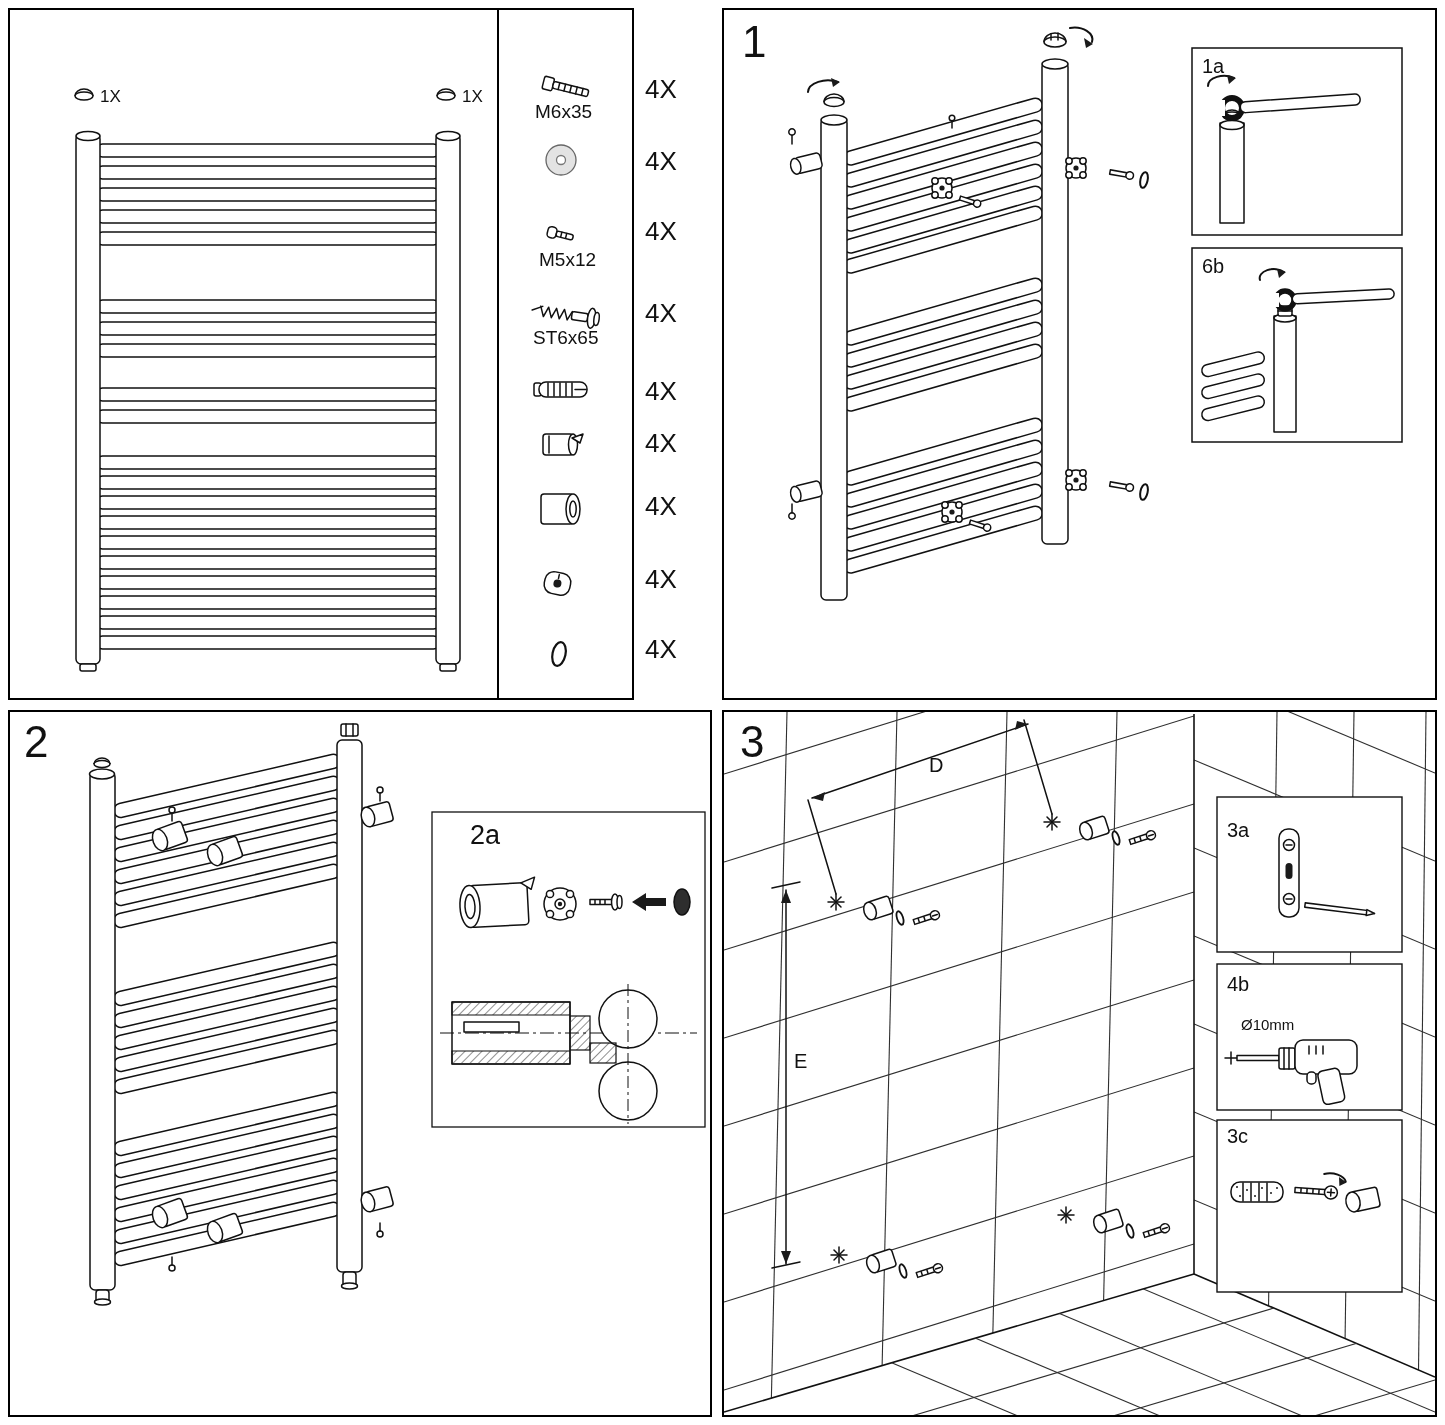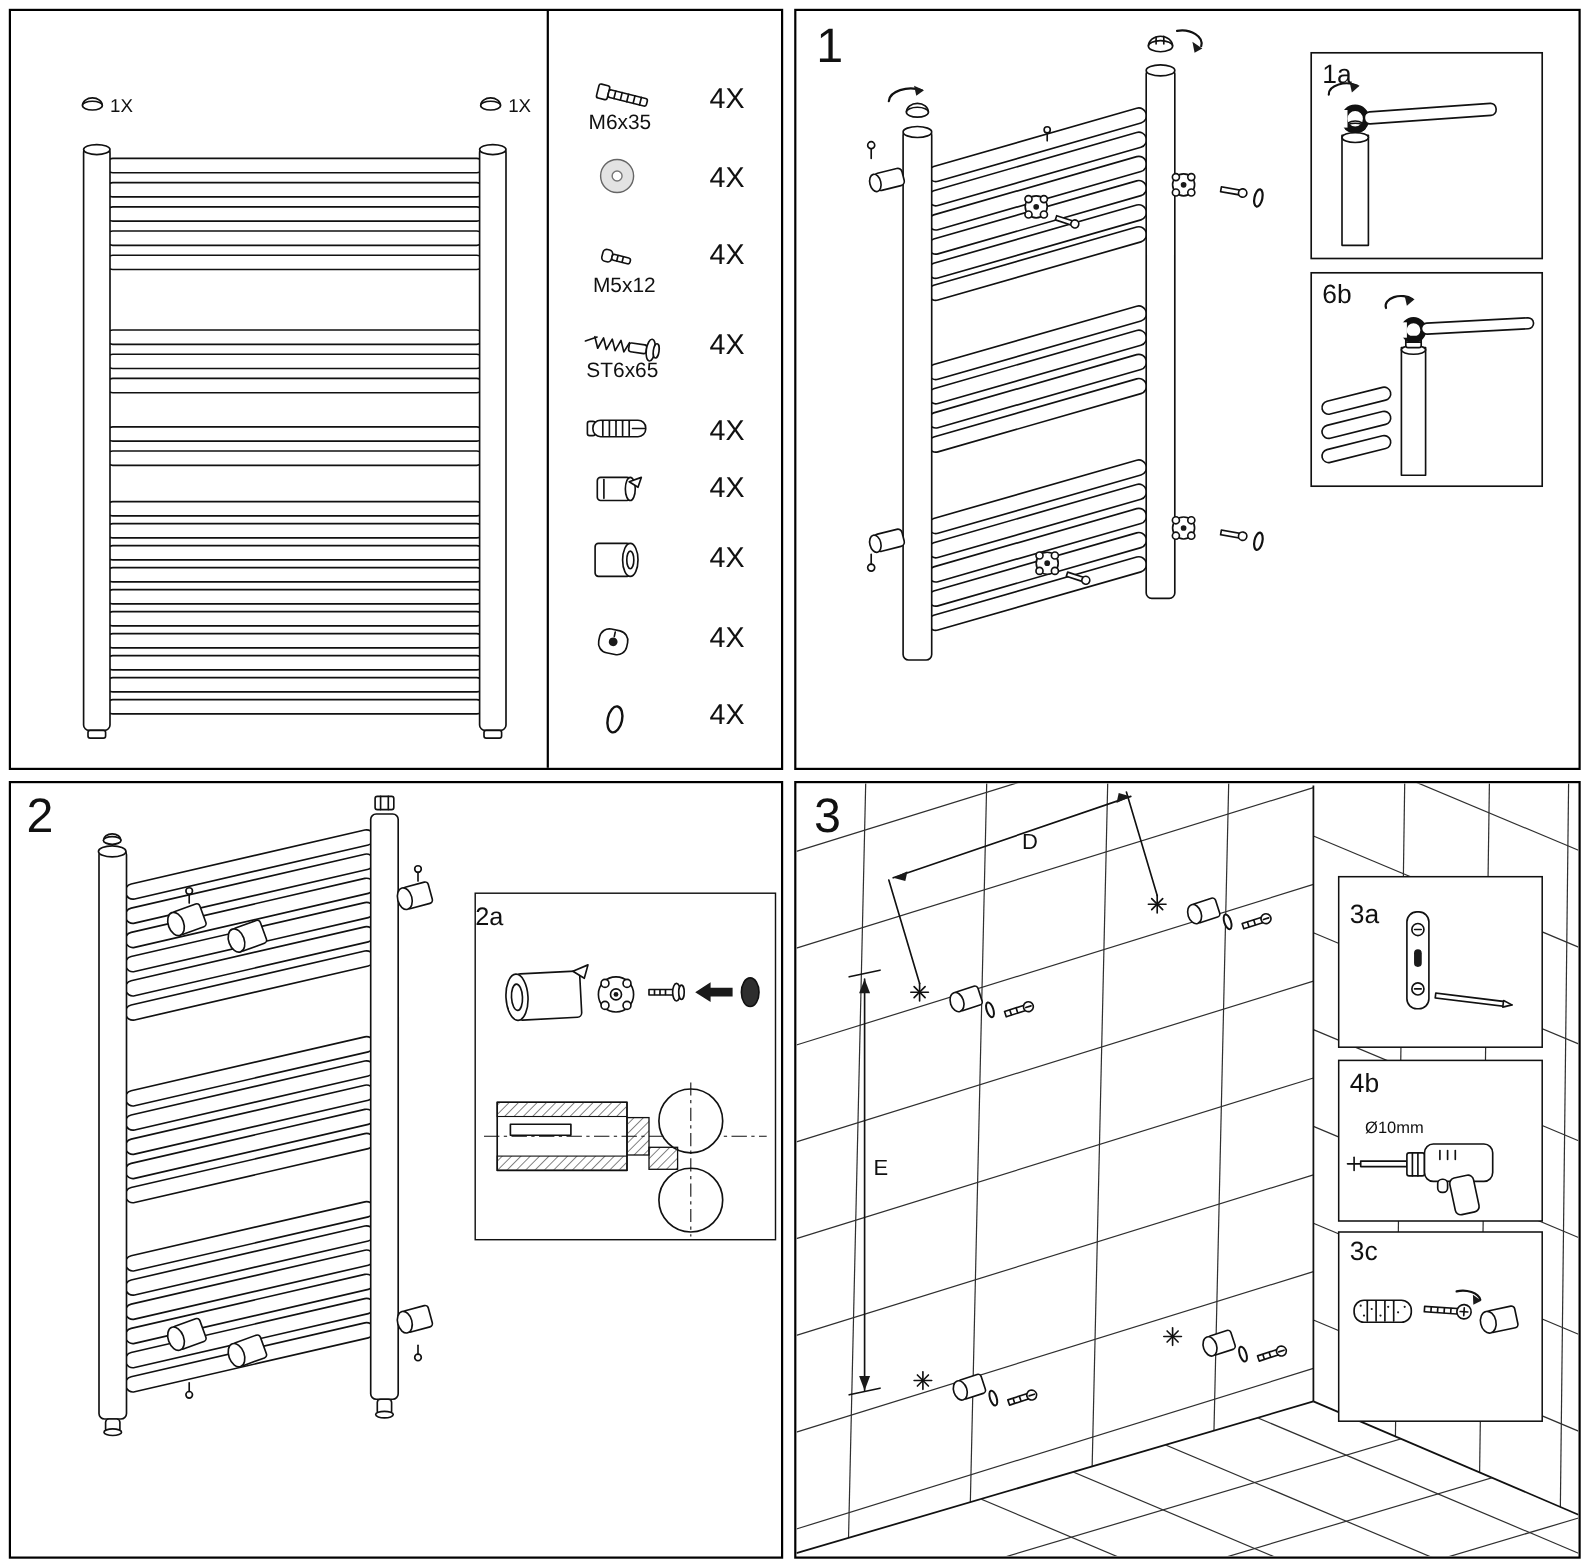--- a/index.html
+++ b/index.html
@@ -2,39 +2,39 @@
 <html><head>
 <meta charset="utf-8">
 <style>
   *{box-sizing:border-box}
   body{margin:0;background:#ffffff;font-family:"Liberation Sans",sans-serif;color:#111}
   .sheet{position:relative;width:1445px;height:1425px;background:#fff;overflow:hidden}
   .panel{position:absolute;background:#fff;border:2px solid #000}
   .panel svg{position:absolute;left:0;top:0}
   .lbl{position:absolute;color:#111;line-height:1;white-space:nowrap}
   .stepnum{font-size:44px;font-weight:400}
-  .insetlbl{font-size:24px}
+  .insetlbl{font-size:20px}
   .qty{font-size:26px}
   .plabel{font-size:19px}
   .subright{position:absolute;left:487px;top:0;width:213px;height:688px;border-left:2px solid #000}
   .ln{fill:none;stroke:#111;stroke-width:1.5;stroke-linecap:round;stroke-linejoin:round}
   .ln2{fill:none;stroke:#111;stroke-width:2;stroke-linecap:round;stroke-linejoin:round}
   .fw{fill:#fff;stroke:#111;stroke-width:1.5;stroke-linejoin:round}
   .fg{fill:#e3e3e3;stroke:#666;stroke-width:1.3}
   .fd{fill:#1a1a1a;stroke:none}
   .tile{stroke:#2f2f2f;stroke-width:1.1}
   .dimtext{font-size:20px;font-family:"Liberation Sans",sans-serif;fill:#111}
   .smtext{font-size:15px;font-family:"Liberation Sans",sans-serif;fill:#111}
 </style>
 </head>
 <body>
 
 <div class="sheet">
 
-  <div class="panel" style="left:8px;top:8px;width:704px;height:692px">
+  <div class="panel" style="left:8px;top:8px;width:626px;height:692px">
     <svg width="487" height="688" viewBox="0 0 487 688">
 
       <g transform="translate(74,86)">
         <path class="fw" d="M-9,0 a9,7 0 0 1 18,0"></path>
           <ellipse class="fw" cx="0" cy="0" rx="9" ry="4"></ellipse>
       </g>
       <g transform="translate(436,86)">
         <path class="fw" d="M-9,0 a9,7 0 0 1 18,0"></path>
           <ellipse class="fw" cx="0" cy="0" rx="9" ry="4"></ellipse>
       </g>
@@ -430,21 +430,21 @@
           <rect x="138" y="204" width="20" height="34" fill="url(#hatch)" stroke="#111" stroke-width="1.2"></rect>
           <line x1="8" y1="221" x2="265" y2="221" stroke="#111" stroke-width="1" stroke-dasharray="14 4 3 4"></line>
           <circle class="fw" cx="196" cy="207" r="29"></circle>
           <circle class="fw" cx="196" cy="279" r="29"></circle>
           <rect x="158" y="231" width="26" height="20" fill="url(#hatch)" stroke="#111" stroke-width="1.2"></rect>
           <line x1="196" y1="172" x2="196" y2="312" stroke="#111" stroke-width="1" stroke-dasharray="12 4 3 4"></line>
         </g>
       </g>
     </svg>
     <div class="lbl stepnum" style="left:14px;top:8px">2</div>
-    <div class="lbl insetlbl" style="left:422px;top:110px;font-size:23px">2a</div>
+    <div class="lbl insetlbl" style="left:460px;top:110px;font-size:27px">2a</div>
   </div>
 
   <div class="panel" style="left:722px;top:710px;width:715px;height:707px">
     <svg width="711" height="703" viewBox="0 0 711 703">
       <defs>
         <clipPath id="cwL">
             <polygon points="0,0 470,0 470,562 0,700"></polygon>
           </clipPath>
         <clipPath id="cwR">
             <polygon points="470,0 711,0 711,665 470,562"></polygon>

